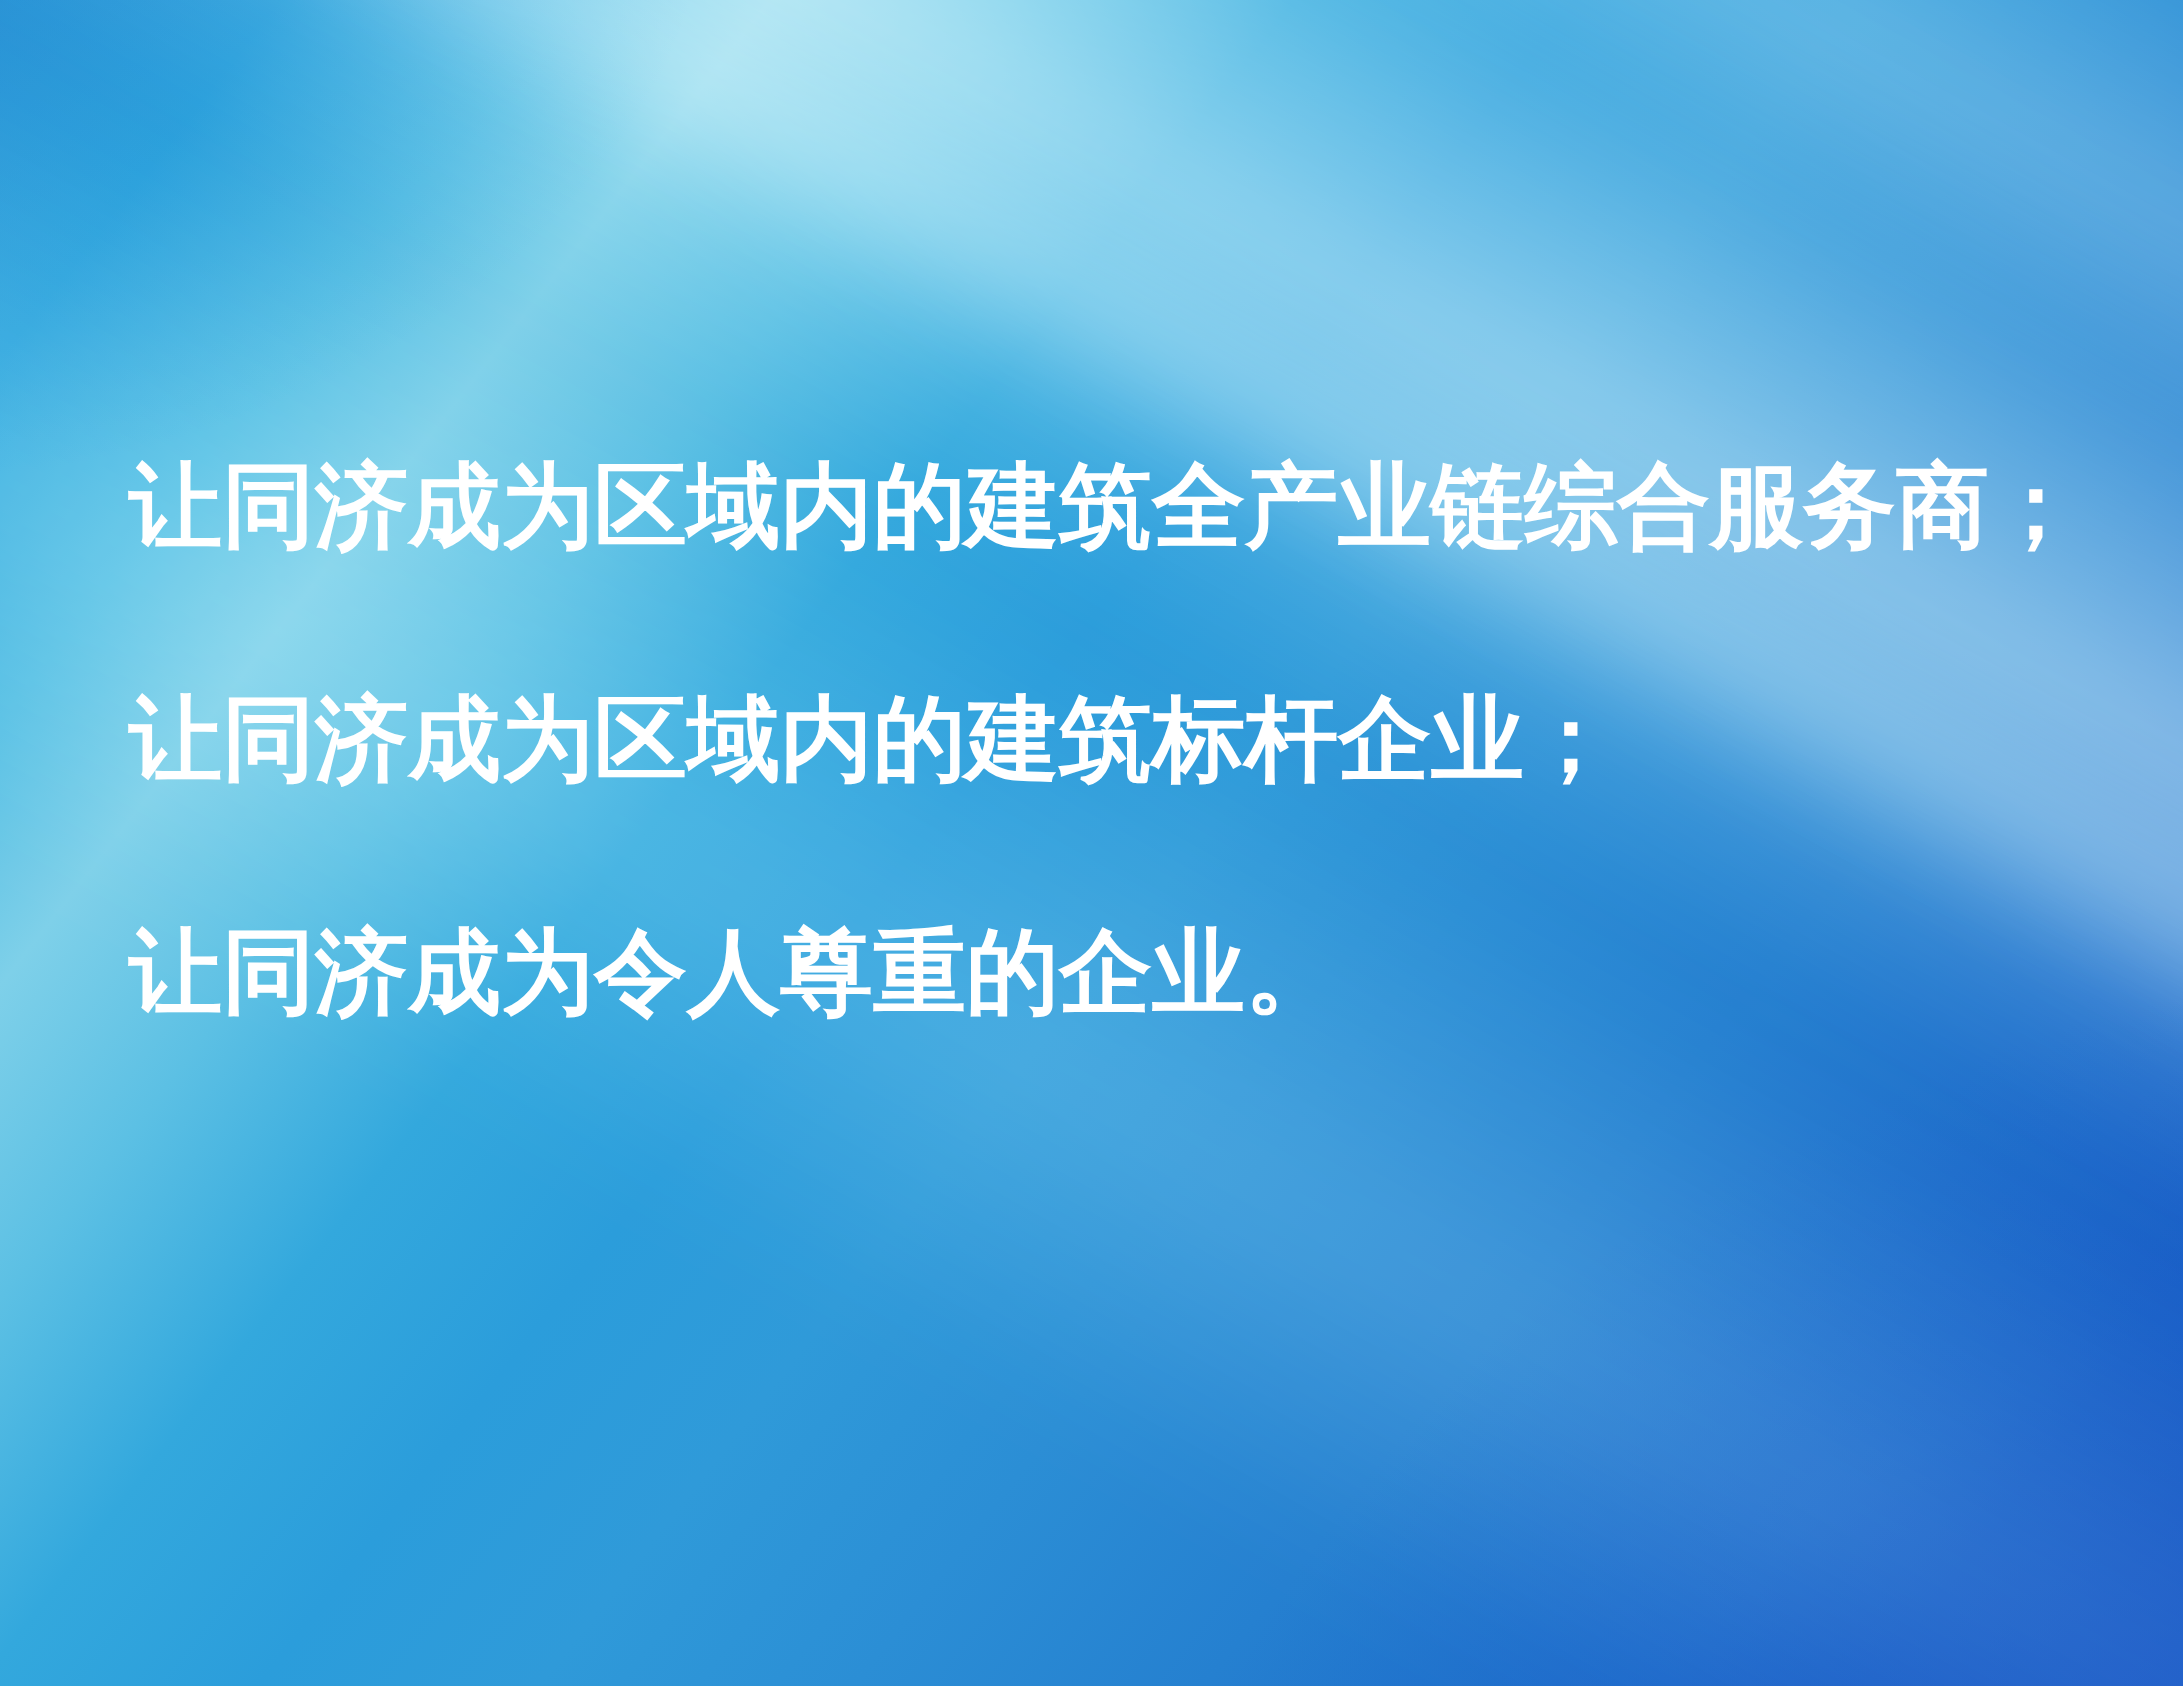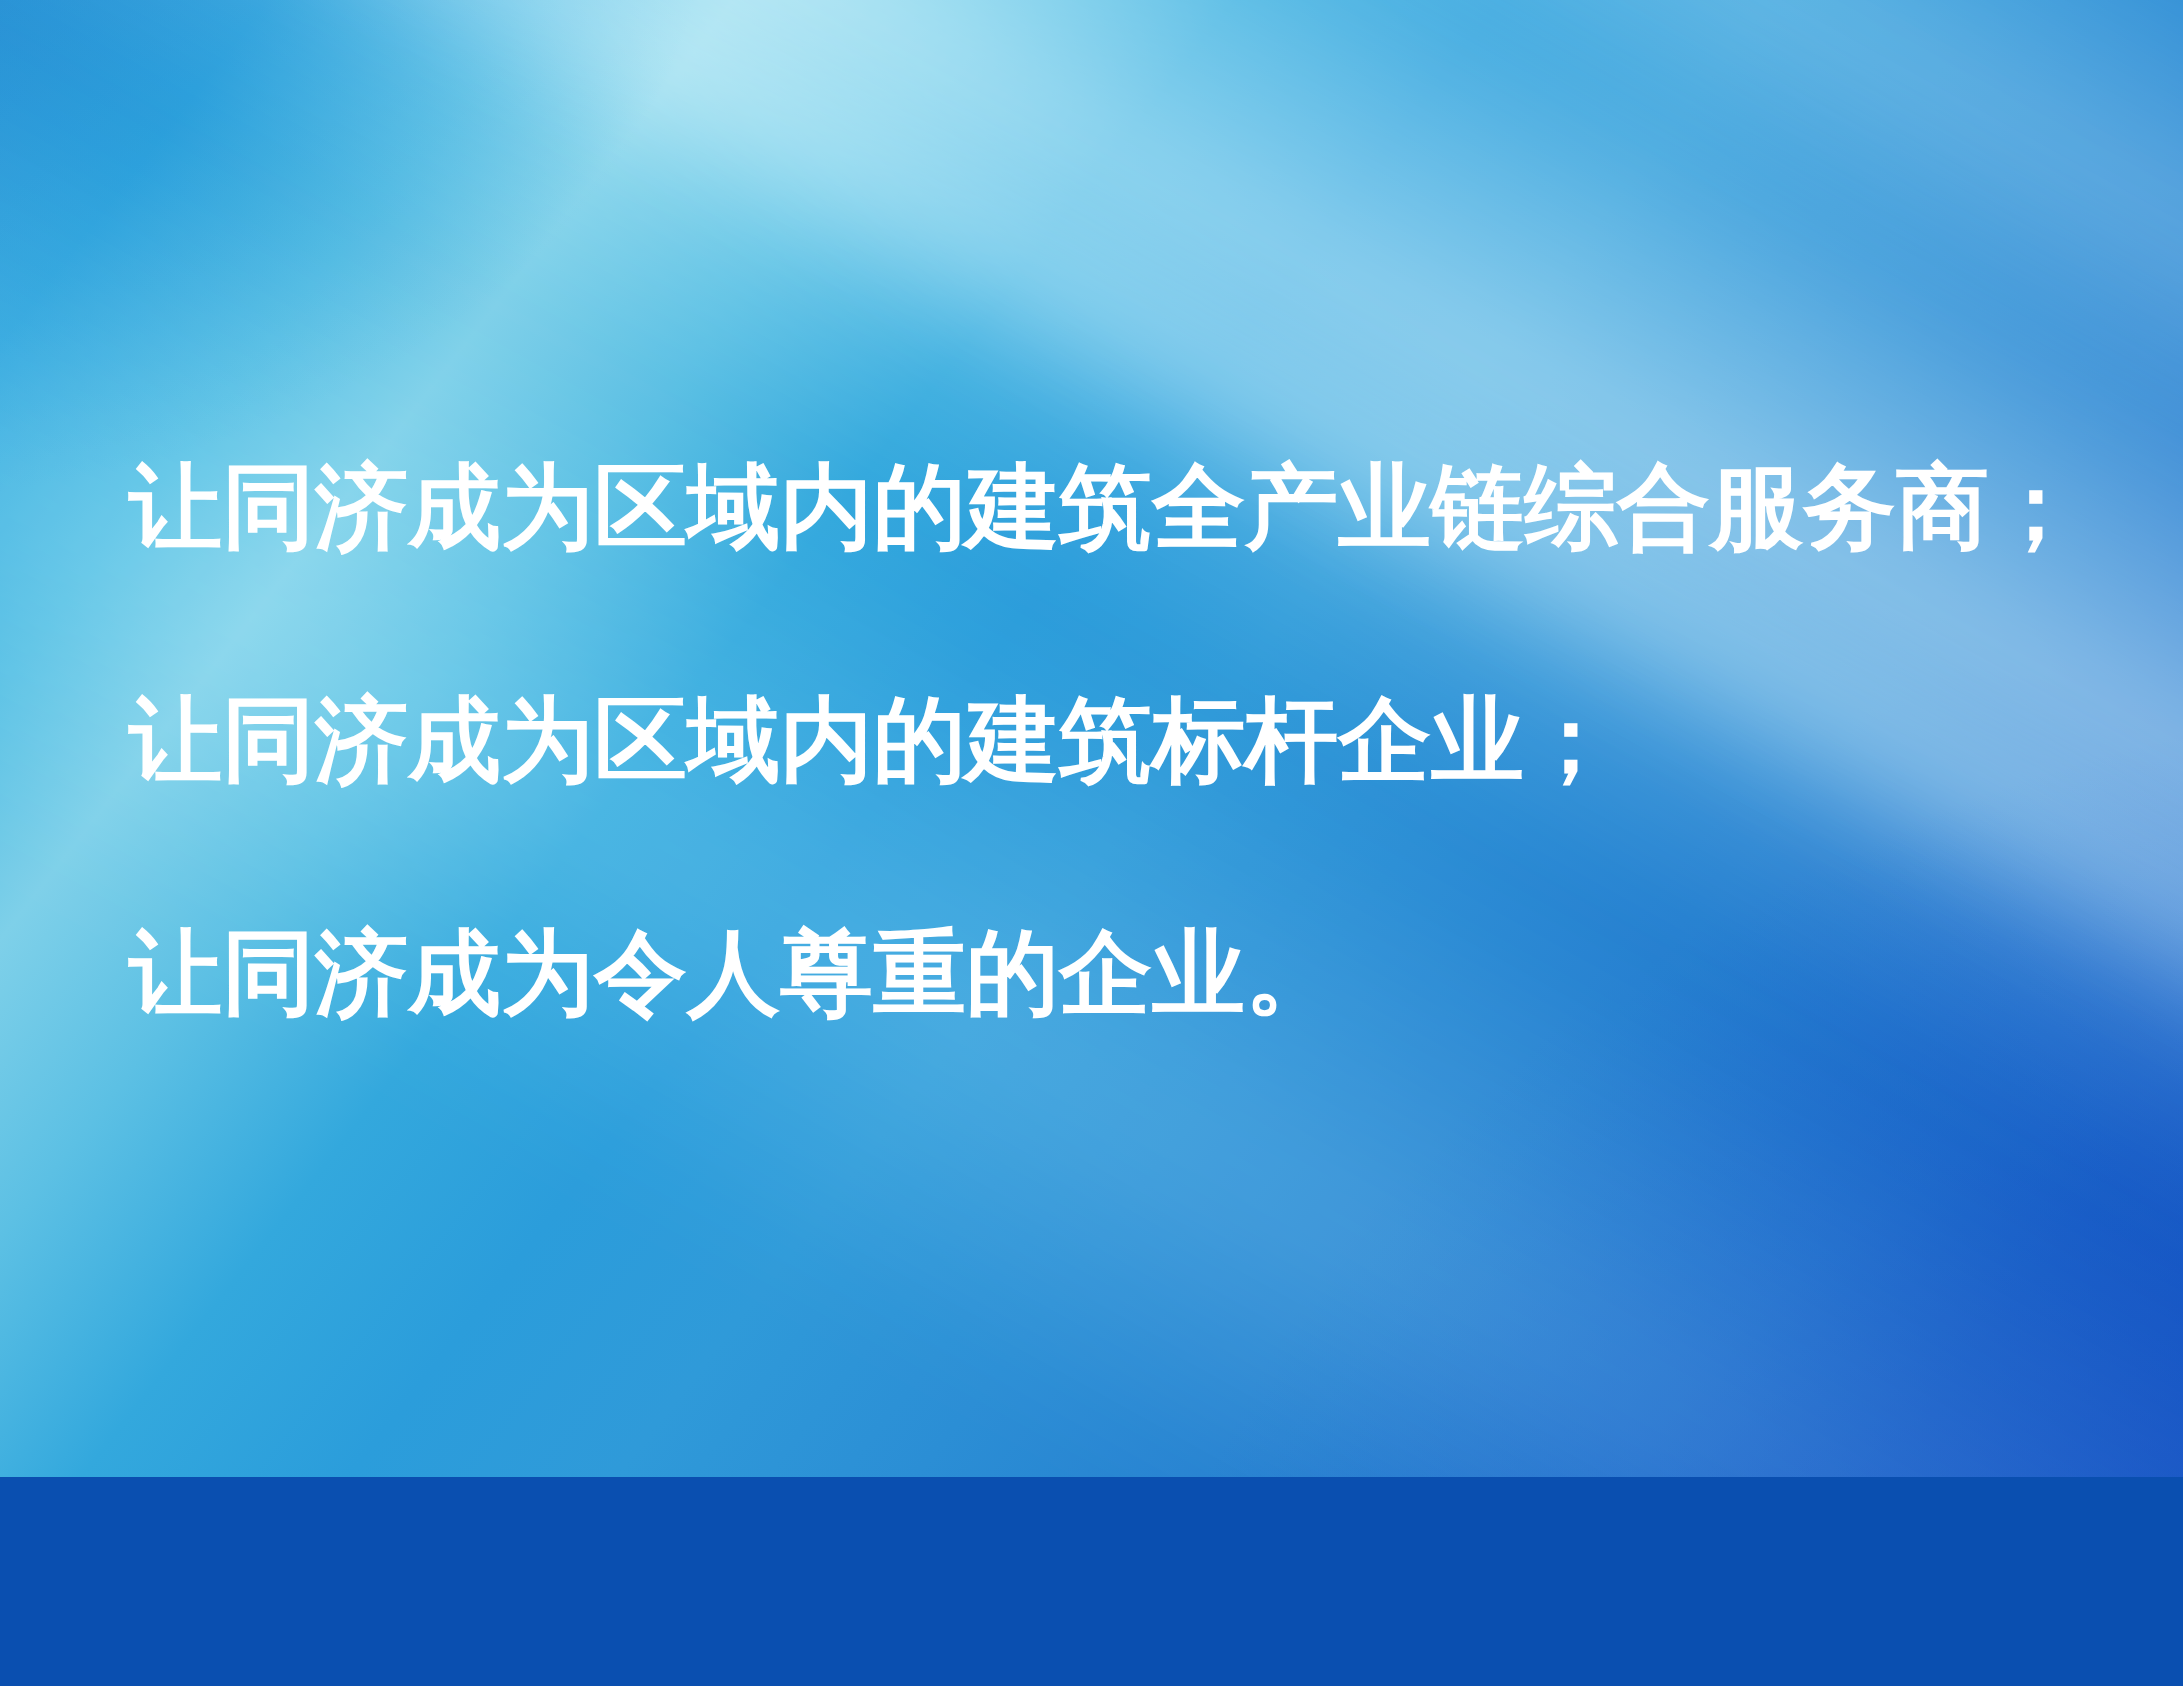--- a/index.html
+++ b/index.html
@@ -4,23 +4,23 @@
 <title>Slide</title>
 <style>
   html, body {
     margin: 0;
     padding: 0;
     background: #0a4fb0;
   }
   #slide {
     position: relative;
     width: 2183px;
-    height: 1477px;
+    height: 1686px;
     overflow: hidden;
-    font-family: Liberation Sans, sans-serif;
+    font-family: Liberation Serif, serif;
     
     background:
       linear-gradient(128deg,
         #2f9ed8 0%,
         #2ea6dd 8%,
         #57bfe4 16%,
         #7ed0e9 22%,
         #5cc0e4 29%,
         #33a8dd 37%,
         #2b9ddb 45%,

